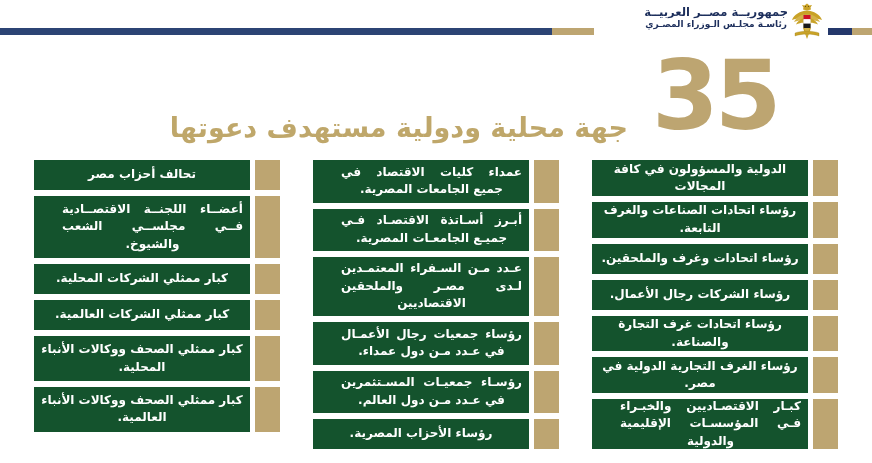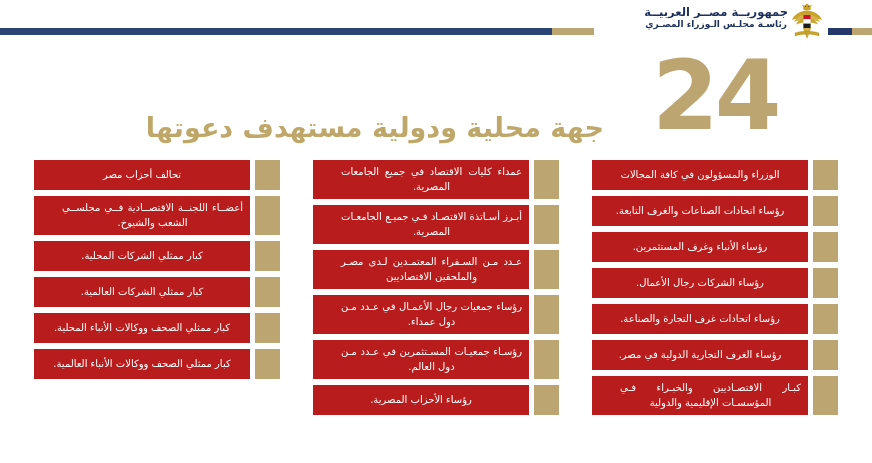--- a/index.html
+++ b/index.html
@@ -85,21 +85,21 @@
     font-family:"DejaVu Sans", sans-serif;
     line-height:1;
     letter-spacing:-4px;
     direction:ltr;
     user-select:none;
   }
 
   
   .slide-title {
     position:absolute;
-    top:112px; right:268px;
+    top:112px; right:244px;
     font-size:27px;
     font-weight:bold;
     color:#bfa76a;
     direction:rtl;
     white-space:nowrap;
   }
 
   
   .columns {
     position:absolute;
@@ -129,30 +129,31 @@
 
   .item-accent {
     width:25px;
     background:#bda571;
     flex:0 0 25px;
     margin-left:5px;
   }
 
   .item-box {
     flex:1;
-    background:#b91c1c;
+    background:#14532d;
     color:#ffffff;
-    font-size:10px;
+    font-size:12px;
     line-height:1.45;
     display:flex;
     align-items:center;
     justify-content:center;
     text-align:center;
     padding:5px 7px;
     direction:rtl;
+    font-weight:bold;
   }
 
   .item-box.two-line { text-align:justify; text-align-last:center;padding-left:28px; }
 </style>
 </head>
 <body>
 
 <div class="slide">
 
   <div class="header">
@@ -192,38 +193,38 @@
         <rect x="27" y="43.2" width="14" height="8.8" fill="#1a1a1a"></rect>
 
         <path d="M26 52 L34 74 L42 52 Z" fill="#c9a227"></path>
         <path d="M29 52 L34 70 L39 52 Z" fill="#d4b34a"></path>
 
         <path d="M10 62 C22 57 46 57 58 62 L58 68 C46 63 22 63 10 68 Z" fill="#c9a227" stroke="#9a7d18" stroke-width="0.6"></path>
       </svg>
     </div>
   </div>
 
-  <div class="big-number">24</div>
+  <div class="big-number">35</div>
 
   <div class="slide-title">جهة محلية ودولية مستهدف دعوتها</div>
 
   <div class="columns">
 
     <div class="column">
       <div class="item-row">
         <div class="item-accent"></div>
-        <div class="item-box">الوزراء والمسؤولون في كافة المجالات</div>
+        <div class="item-box">الدولية والمسؤولون في كافة المجالات</div>
       </div>
       <div class="item-row">
         <div class="item-accent"></div>
         <div class="item-box">رؤساء اتحادات الصناعات والغرف التابعة.</div>
       </div>
       <div class="item-row">
         <div class="item-accent"></div>
-        <div class="item-box">رؤساء الأنباء وغرف المستثمرين.</div>
+        <div class="item-box">رؤساء اتحادات وغرف والملحقين.</div>
       </div>
       <div class="item-row">
         <div class="item-accent"></div>
         <div class="item-box">رؤساء الشركات رجال الأعمال.</div>
       </div>
       <div class="item-row">
         <div class="item-accent"></div>
         <div class="item-box">رؤساء اتحادات غرف التجارة والصناعة.</div>
       </div>
       <div class="item-row">

